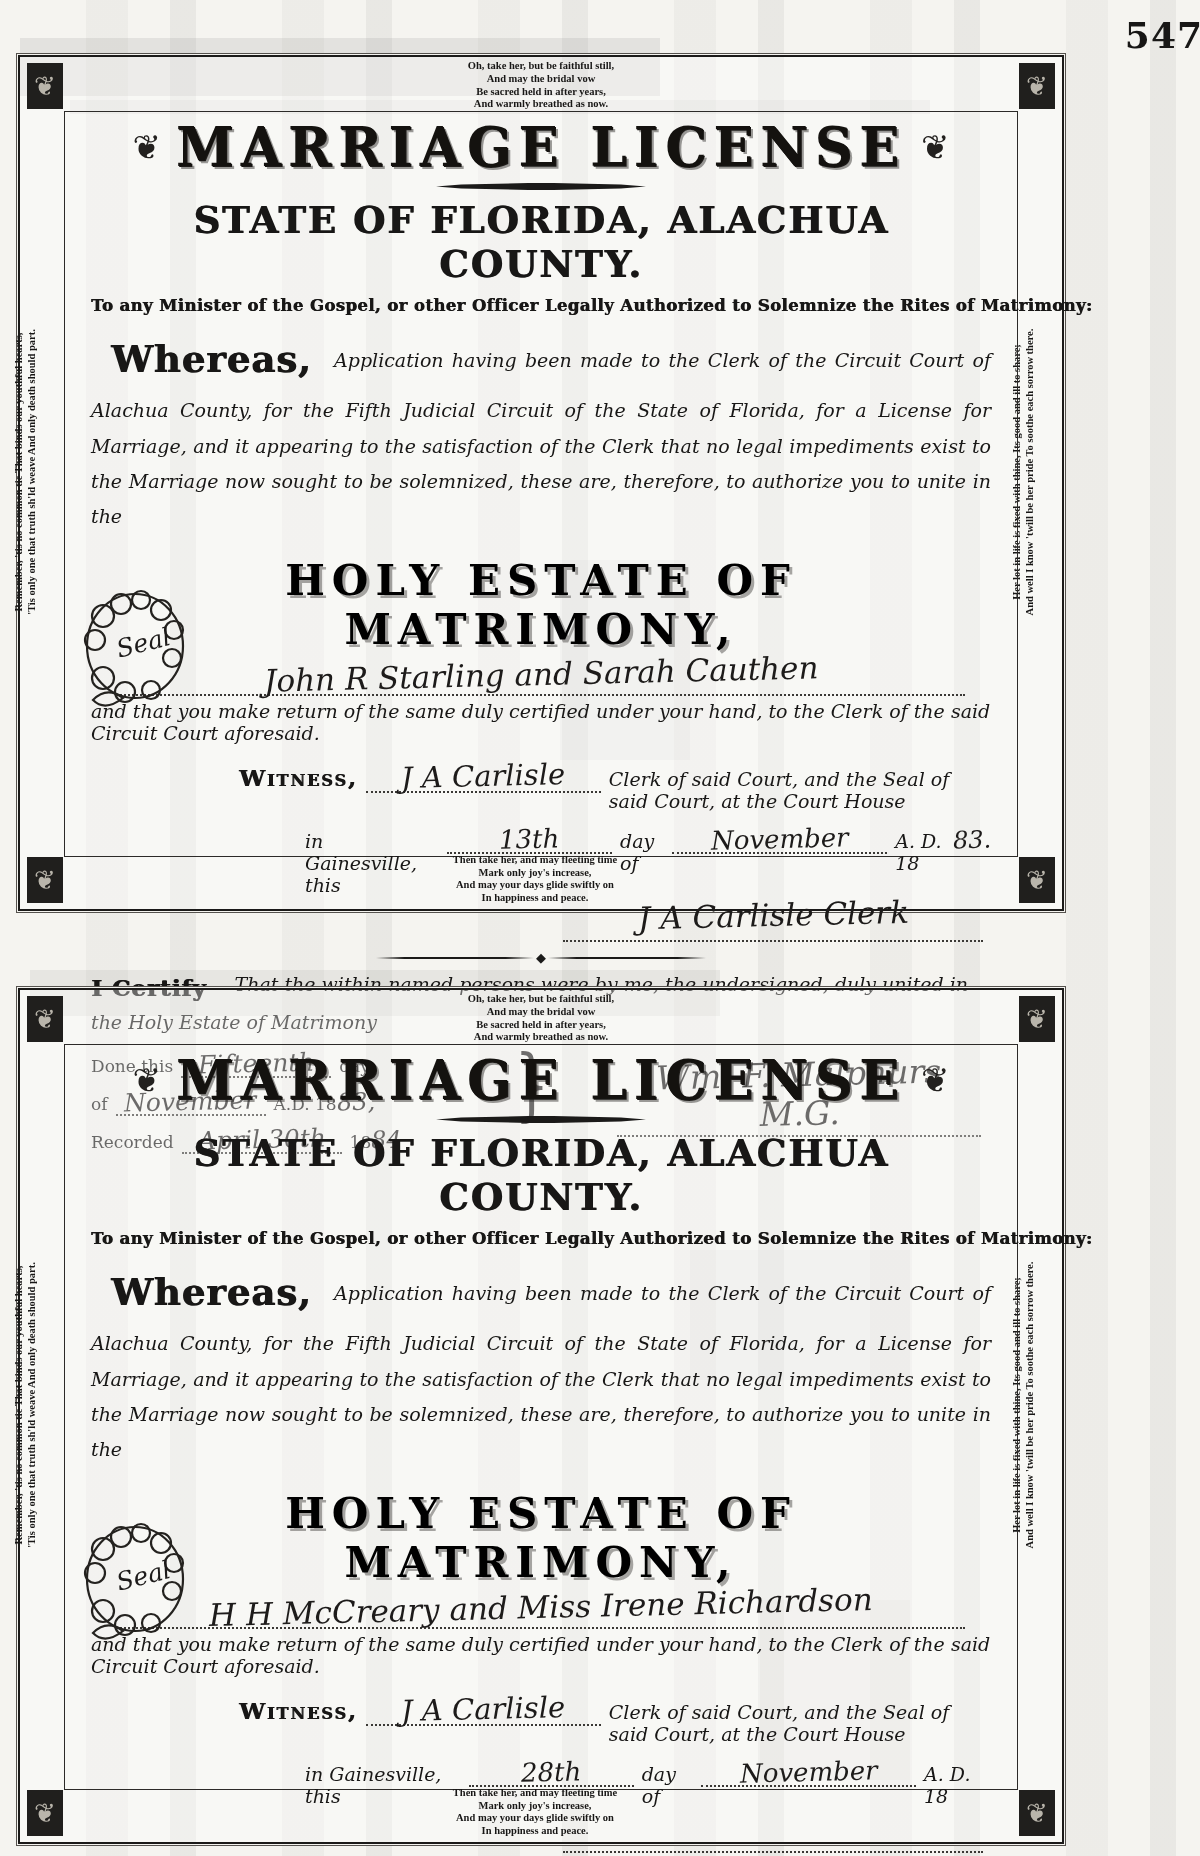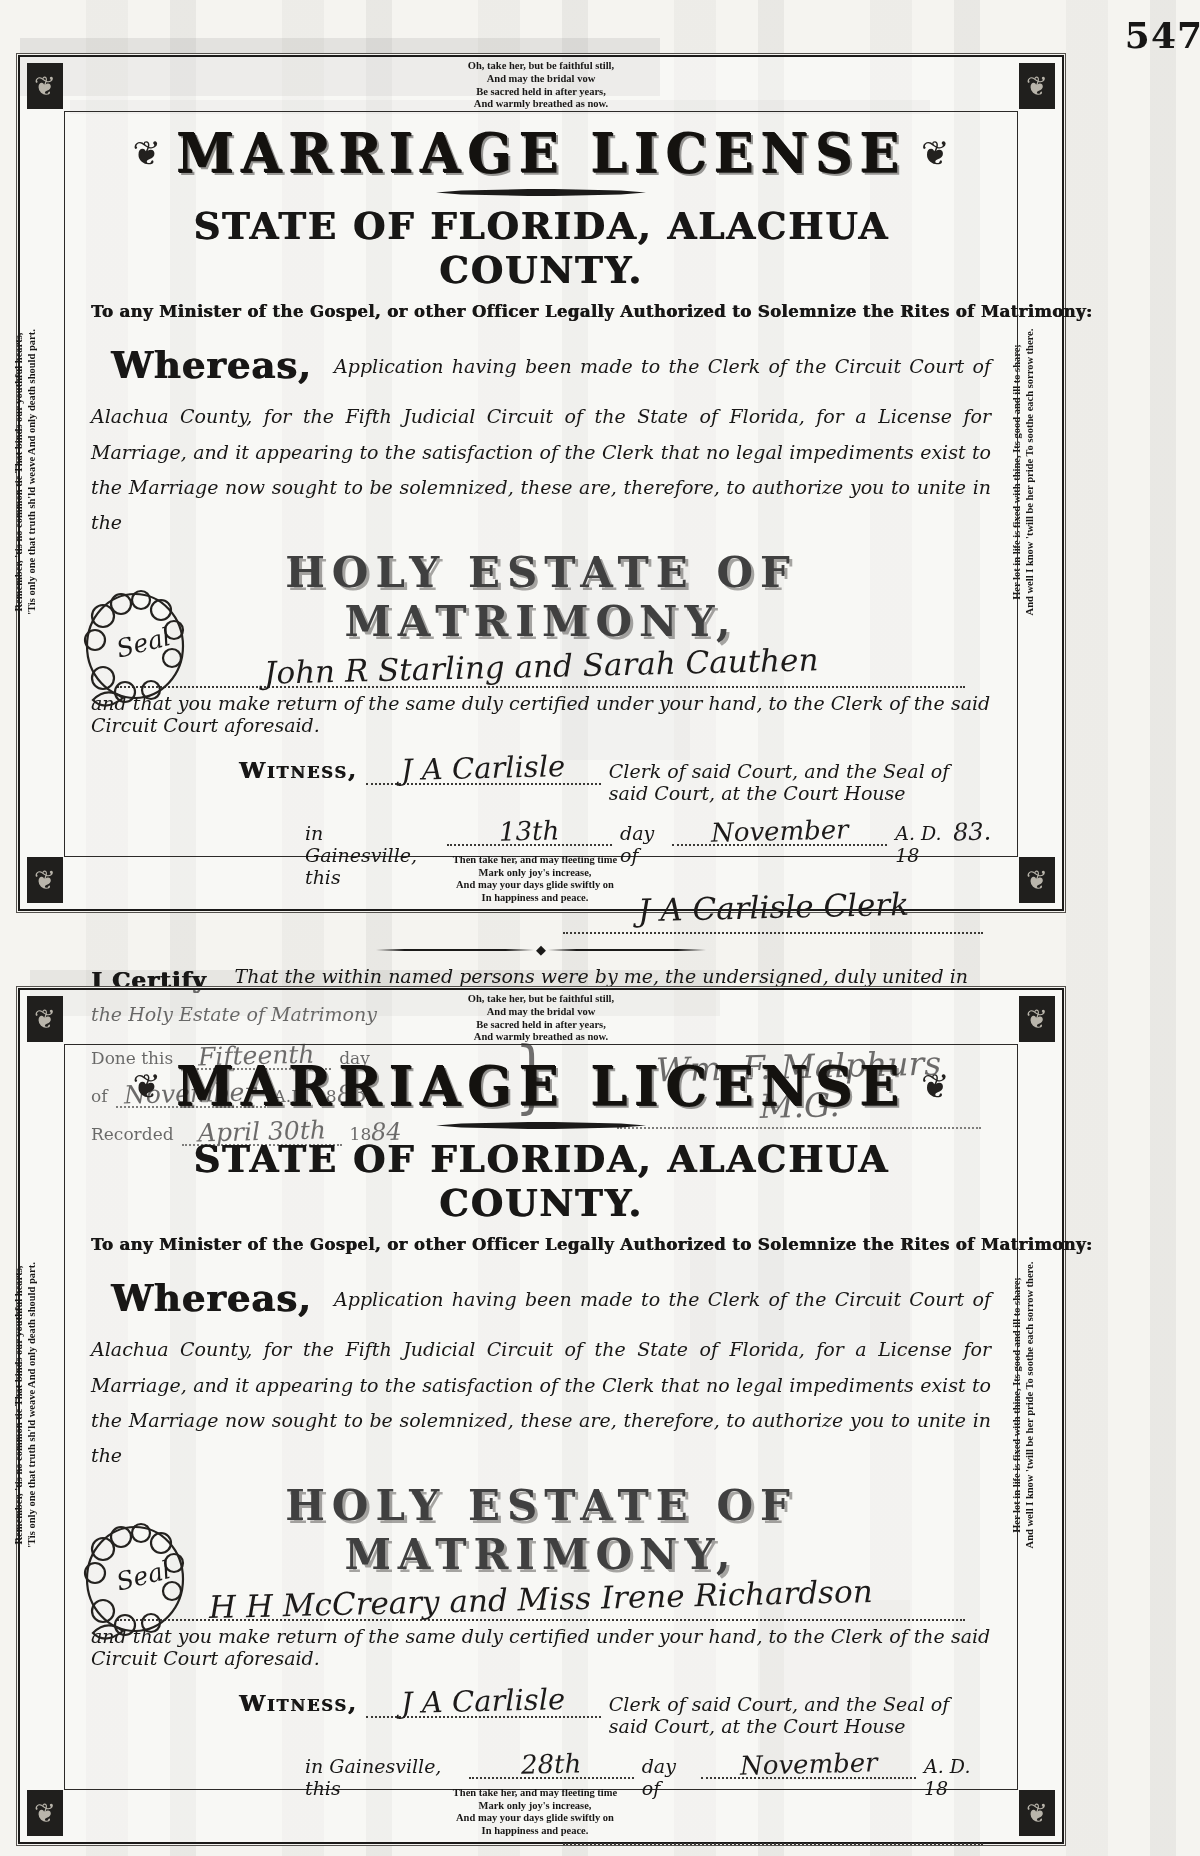--- a/index.html
+++ b/index.html
@@ -22,34 +22,34 @@
   .verse-top{position:absolute;top:3px;left:140px;right:140px;text-align:center;
         font-family:"Liberation Serif",serif;font-weight:bold;font-size:10.5px;line-height:1.22;}
   .verse-bottom{position:absolute;bottom:4px;left:128px;right:140px;text-align:center;
         font-family:"Liberation Serif",serif;font-weight:bold;font-size:10.5px;line-height:1.22;}
   .vverse{position:absolute;width:300px;height:60px;top:385px;text-align:center;
         font-family:"Liberation Serif",serif;font-weight:bold;font-size:10.5px;line-height:1.25;transform:rotate(-90deg);}
   .vverse.left{left:-128px;} .vverse.right{left:870px;}
 
   .inner{position:absolute;top:54px;left:44px;right:44px;bottom:52px;border:1px solid #2c2a28;padding:4px 26px 0;}
 
-  .title-row{text-align:center;white-space:nowrap;margin-top:6px;}
+  .title-row{text-align:center;white-space:nowrap;margin-top:0;}
   .flourish{font-family:"DejaVu Sans",sans-serif;font-size:34px;vertical-align:6px;color:#23211f;margin:0 10px;}
   .cert-title{display:inline-block;font-weight:bold;font-size:52px;letter-spacing:7px;color:#14120f;
         text-shadow:3px 3px 0 rgba(40,38,35,0.45), 1px 1px 0 #14120f;transform:scaleY(1.04);}
   .pen{width:210px;height:7px;margin:6px auto 8px;background:#1b1a19;
         clip-path:polygon(0 50%,12% 22%,44% 0,56% 0,88% 22%,100% 50%,88% 78%,56% 100%,44% 100%,12% 78%);}
   .state-heading{text-align:center;font-weight:bold;font-size:37px;letter-spacing:2px;margin:6px 0 4px;
         text-shadow:1px 0 0 #181716;}
   .address{text-align:center;font-weight:bold;font-size:16.5px;letter-spacing:0.4px;white-space:nowrap;margin:10px 0 0;
         text-shadow:0.6px 0 0 #181716;}
   .whereas{margin:10px 0 0;font-style:italic;font-size:19px;line-height:1.85;text-align:justify;}
   .whereas-label{font-style:normal;font-weight:bold;font-size:37px;letter-spacing:1px;margin-right:14px;
         text-shadow:1px 0 0 #181716;vertical-align:-5px;margin-left:20px;}
-  .holy{ text-align:center;font-weight:bold;font-size:42px;letter-spacing:7px;margin:8px 0 0;color:#404040;
+  .holy{ text-align:center;font-weight:bold;font-size:42px;letter-spacing:7px;margin:22px 0 0;color:#000000;
         text-shadow:3px 3px 0 rgba(40,38,35,0.4);}
   .hand{font-style:italic;display:inline-block;transform:rotate(-1.4deg);color:#1d1b1a;}
   .names-line{margin:2px 26px 0;border-bottom:2px dotted #3a3835;text-align:center;}
   .names-line .hand{font-size:31px;padding-bottom:2px;}
   .return-clause{font-style:italic;font-size:19px;margin:4px 0 0;}
   .row{display:flex;align-items:baseline;}
   .witness-row{margin:18px 0 0 148px;}
   .witness-label{font-weight:bold;font-size:23px;letter-spacing:2px;font-variant:small-caps;text-shadow:0.8px 0 0 #181716;}
   .dotline{display:inline-block;border-bottom:2px dotted #3a3835;text-align:center;margin:0 8px;line-height:1;}
   .witness-sig{min-width:235px;font-size:29px;padding-bottom:0;}

